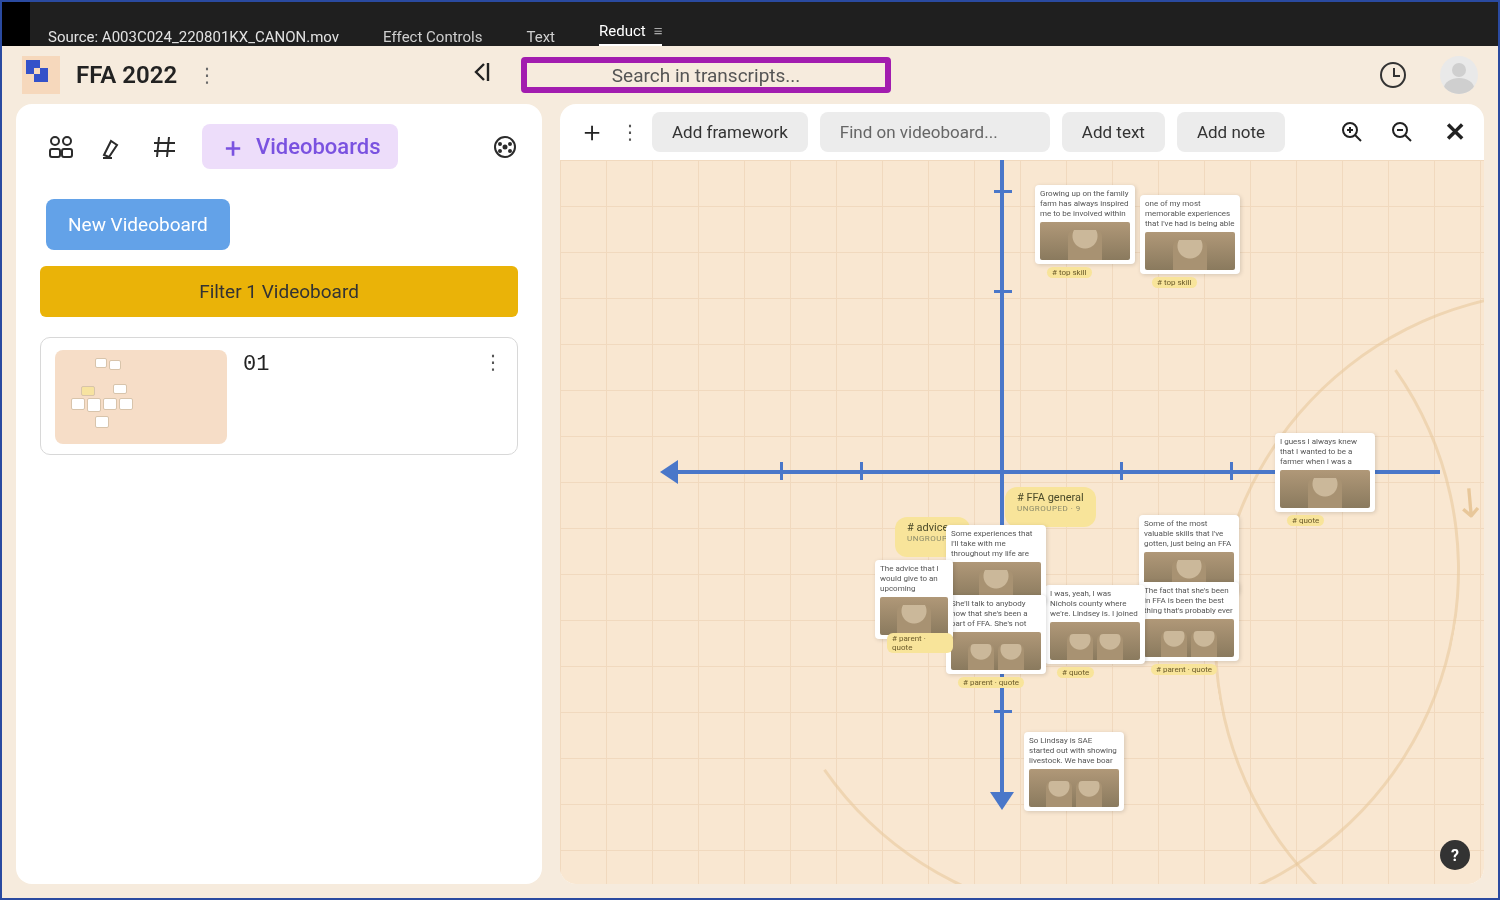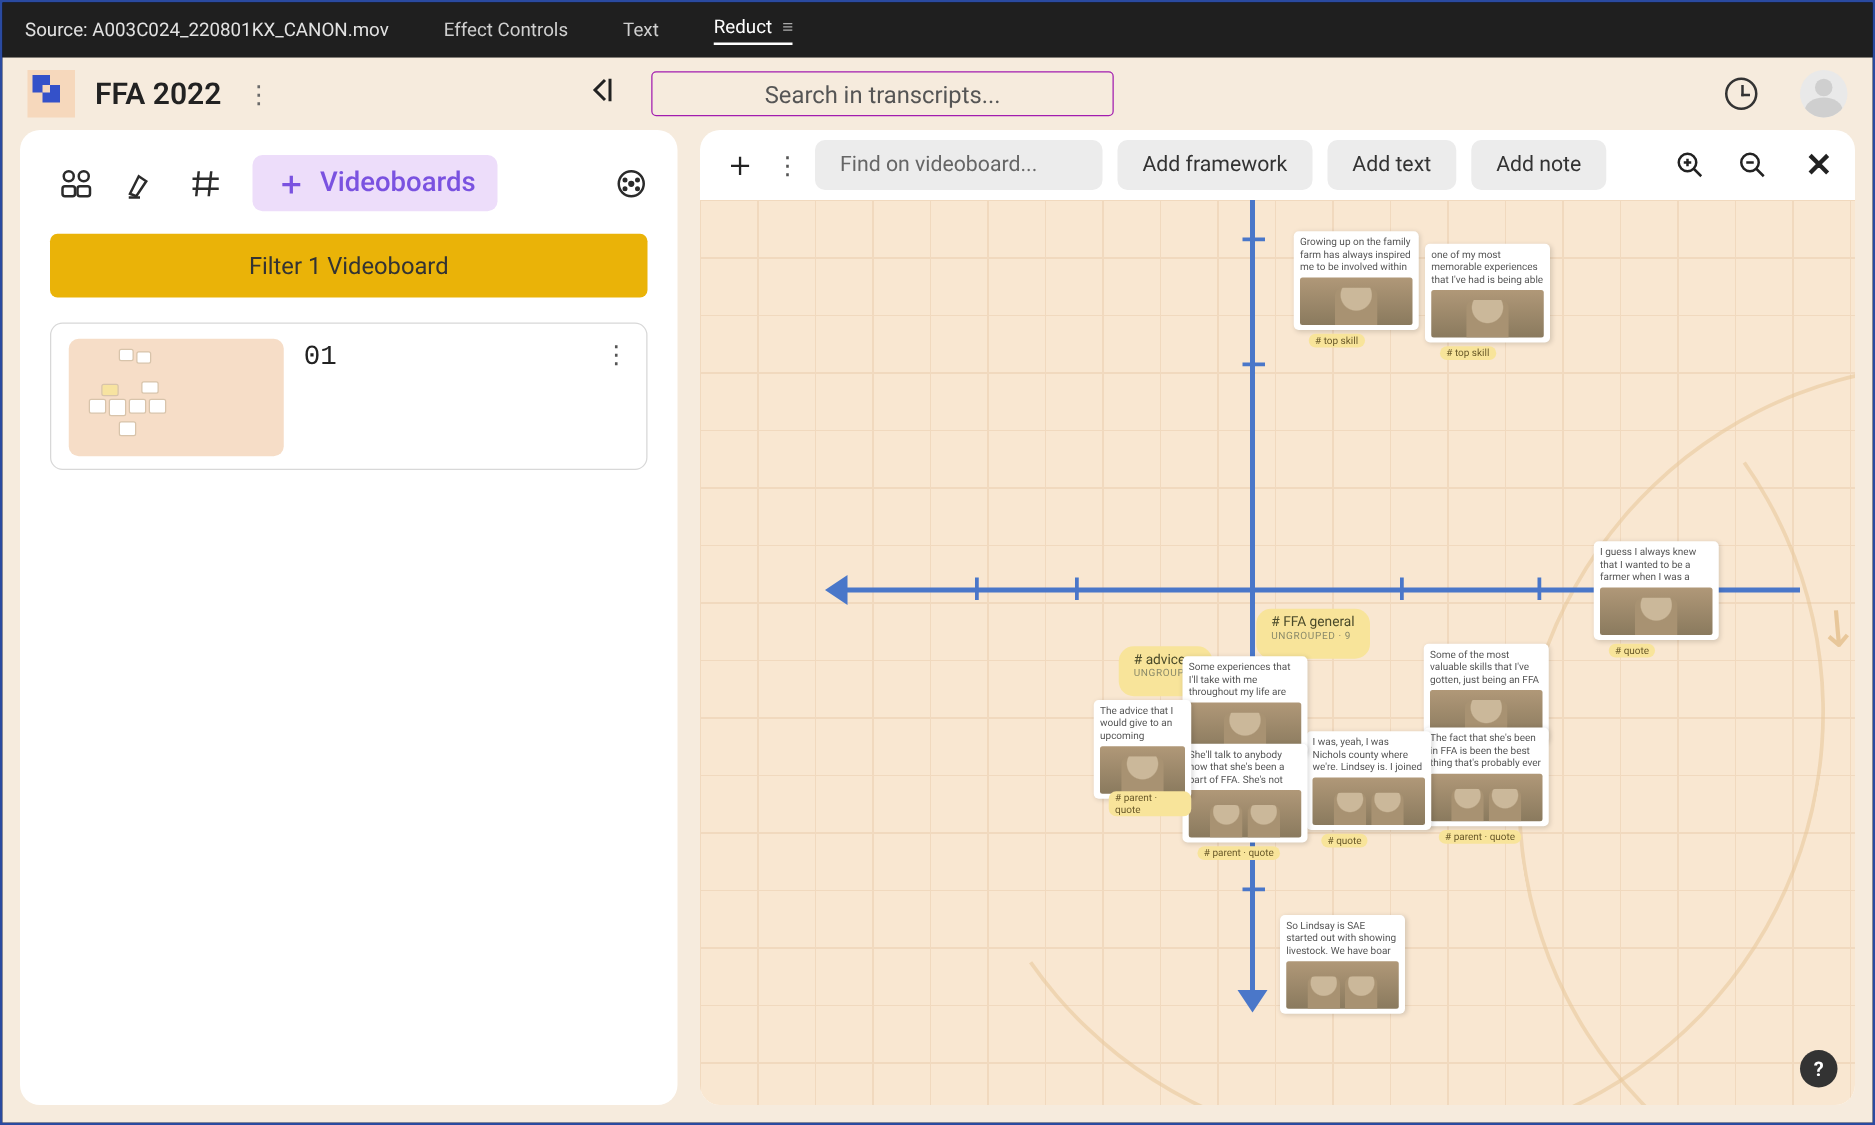--- a/index.html
+++ b/index.html
@@ -1,38 +1,38 @@
 <!DOCTYPE html>
 <html><head>
 <meta charset="utf-8">
 <style>
   * { box-sizing: border-box; margin:0; padding:0; font-family: -apple-system, BlinkMacSystemFont, "Segoe UI", Roboto, sans-serif; }
   html,body { width:1500px; height:900px; overflow:hidden; background:#000; }
   .outer { border:2px solid #2a4aa0; width:1500px; height:900px; display:flex; flex-direction:column; }
 
   
-  .menubar { background:#1f1f1f; color:#cfcfcf; height:44px; display:flex; align-items:center; padding:0 18px; gap:44px; font-size:15px;}
+  .menubar { background:#1f1f1f; color:#cfcfcf; height:44px; display:flex; align-items:flex-end; padding:0 18px; gap:44px; font-size:15px;margin-left:28px;}
   .menubar .src { color:#e2e2e2; }
   .menubar .tab { color:#cfcfcf; cursor:default; }
   .menubar .tab.active { color:#fff; border-bottom:2px solid #fff; padding-bottom:4px; }
   .menubar .tab .dots { margin-left:8px; color:#aaa;}
 
   
   .appbody { flex:1; background:#f6ebdd; display:flex; flex-direction:column; }
 
   
   .apphdr { height:58px; display:flex; align-items:center; padding:0 20px; gap:16px; } 
   .logo-wrap { width:38px;height:38px; background:#f6d8bc; display:flex; align-items:flex-start; justify-content:flex-start;}
   .logo-inner { width:28px;height:28px; margin:2px; }
   .logo-inner svg { width:28px; height:28px;}
   .proj-title { font-size:24px; font-weight:600; color:#222; }
   .hdr-dots { font-size:20px; color:#6a6a6a; margin-left:4px;}
   .hdr-spacer1 { flex:0 0 220px; }
   .hdr-back { font-size:24px; color:#333; margin-right:10px;}
-  .search { width:370px; height:36px; border:1px solid #a21caf; border-radius:4px; background:transparent; display:flex; align-items:center; justify-content:center; color:#555; font-size:19px;}
+  .search { width:370px; height:36px; border:6px solid #a21caf; border-radius:4px; background:transparent; display:flex; align-items:center; justify-content:center; color:#555; font-size:19px;}
   .hdr-spacer2 { flex:1; }
   .clock { width:26px;height:26px; border:2px solid #333; border-radius:50%; position:relative; margin-right:18px;}
   .clock::before { content:""; position:absolute; left:11px; top:4px; width:2px; height:9px; background:#333;}
   .clock::after { content:""; position:absolute; left:11px; top:11px; width:7px; height:2px; background:#333;}
   .avatar { width:38px;height:38px; border-radius:50%; background:#e9e9e9; position:relative; overflow:hidden;}
   .avatar::before{content:"";position:absolute;left:12px;top:7px;width:14px;height:14px;border-radius:50%;background:#cfcfcf;}
   .avatar::after{content:"";position:absolute;left:4px;top:22px;width:30px;height:20px;border-radius:50% 50% 0 0;background:#cfcfcf;}
 
   
   .cols { flex:1; display:flex; gap:18px; padding:0 14px 14px 14px; }
@@ -183,20 +183,21 @@
                 <circle cx="14" cy="14" r="10"></circle>
                 <circle cx="14" cy="14" r="1.5" fill="#2b2b2b"></circle>
                 <circle cx="9" cy="11" r="1" fill="#2b2b2b"></circle>
                 <circle cx="19" cy="11" r="1" fill="#2b2b2b"></circle>
                 <circle cx="9" cy="18" r="1" fill="#2b2b2b"></circle>
                 <circle cx="19" cy="18" r="1" fill="#2b2b2b"></circle>
               </svg>
             </span>
         </div>
 
+        <div class="new-btn">New Videoboard</div>
 
         <div class="filter-bar">Filter 1 Videoboard</div>
 
         <div class="board-card">
           <div class="board-top">
             <div class="board-thumb">
               <div class="mini" style="left:40px;top:8px;width:12px;height:10px;"></div>
               <div class="mini" style="left:54px;top:10px;width:12px;height:10px;"></div>
               <div class="mini" style="left:26px;top:36px;width:14px;height:10px;background:#f7e3a0;"></div>
               <div class="mini" style="left:58px;top:34px;width:14px;height:10px;"></div>
@@ -211,22 +212,22 @@
           </div>
         </div>
       </div>
 
       <div class="rightcard">
         <div class="canvas-toolbar">
           <div class="ct-left">
             <span class="plus-ic">＋</span>
             <span class="vdots">⋮</span>
           </div>
+          <div class="pill-btn">Add framework</div>
           <div class="pill-btn find">Find on videoboard...</div>
-          <div class="pill-btn">Add framework</div>
           <div class="pill-btn">Add text</div>
           <div class="pill-btn">Add note</div>
           <div class="ct-space"></div>
           <svg class="zoom-ic" viewBox="0 0 24 24">
               <circle cx="10" cy="10" r="7"></circle>
               <line x1="15" y1="15" x2="21" y2="21"></line>
               <line x1="7" y1="10" x2="13" y2="10"></line>
               <line x1="10" y1="7" x2="10" y2="13"></line>
             </svg>
           <svg class="zoom-ic" viewBox="0 0 24 24" style="margin-left:14px;">

